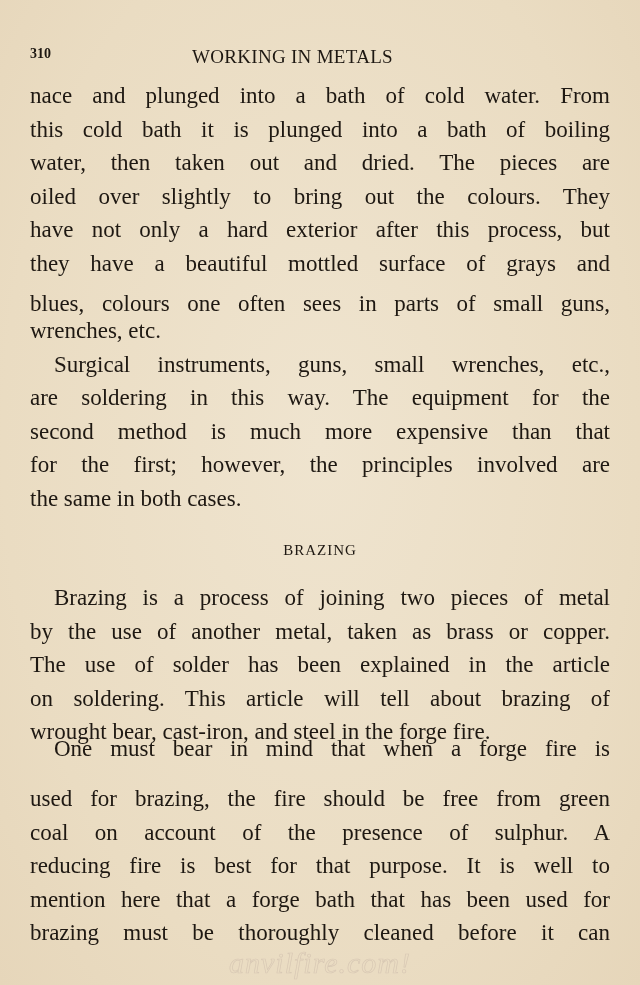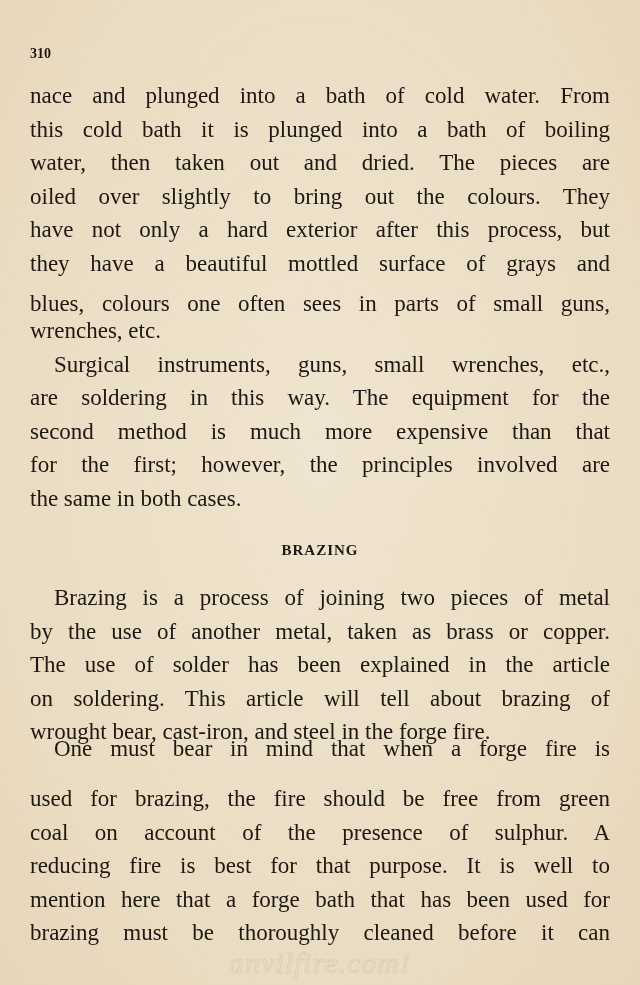--- a/index.html
+++ b/index.html
@@ -56,21 +56,20 @@
     .line.indent { left: 24px; width: 556px; }
     .section-heading {
       position: absolute;
       top: 540px;
       left: 0;
       width: 580px;
       text-align: center;
       font-size: 15px;
       letter-spacing: 1px;
       line-height: 20px;
-      font-weight: bold;
     }
     .watermark {
       position: absolute;
       left: 0;
       width: 640px;
       top: 946px;
       text-align: center;
       font-size: 30px;
       font-style: italic;
       font-family: "Liberation Serif", serif;
@@ -79,20 +78,21 @@
       letter-spacing: 1px;
     }
   </style>
 </head>
 <body>
 
 <div class="page">
 
   <div class="running-head">
     <span class="page-number">310</span>
+    <span class="running-title">WORKING IN METALS</span>
   </div>
 
   <div>
     <div class="line" style="top:79px">nace and plunged into a bath of cold water.  From</div>
     <div class="line" style="top:113px">this cold bath it is plunged into a bath of boiling</div>
     <div class="line" style="top:146px">water, then taken out and dried.  The pieces are</div>
     <div class="line" style="top:180px">oiled over slightly to bring out the colours.  They</div>
     <div class="line" style="top:213px">have not only a hard exterior after this process, but</div>
     <div class="line" style="top:247px">they have a beautiful mottled surface of grays and</div>
     <div class="line" style="top:287px">blues, colours one often sees in parts of small guns,</div>

